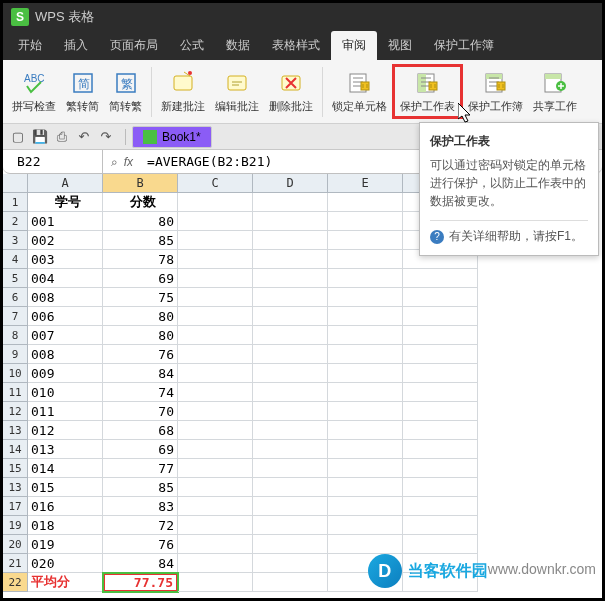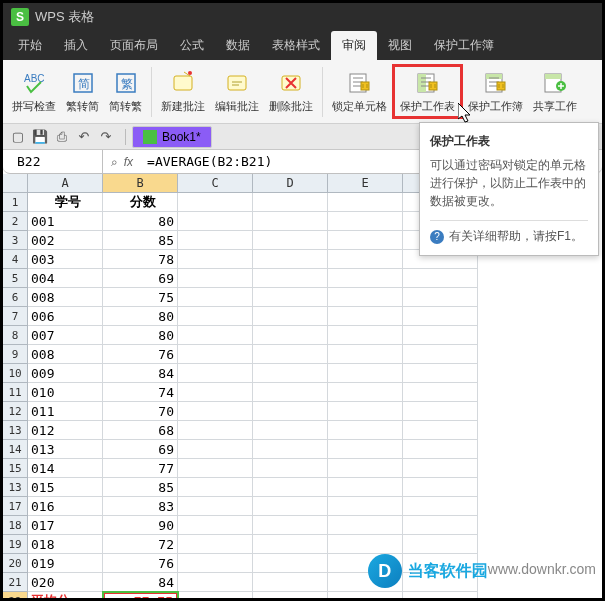--- a/index.html
+++ b/index.html
@@ -360,29 +360,20 @@
       <div class="row">
         <div class="rowh">17</div>
         <div class="cell">016</div>
         <div class="cell num">83</div>
         <div class="cell"></div>
         <div class="cell"></div>
         <div class="cell"></div>
         <div class="cell"></div>
       </div>
       <div class="row">
-        <div class="rowh">18</div>
-        <div class="cell">017</div>
-        <div class="cell num">90</div>
-        <div class="cell"></div>
-        <div class="cell"></div>
-        <div class="cell"></div>
-        <div class="cell"></div>
-      </div>
-      <div class="row">
         <div class="rowh">19</div>
         <div class="cell">018</div>
         <div class="cell num">72</div>
         <div class="cell"></div>
         <div class="cell"></div>
         <div class="cell"></div>
         <div class="cell"></div>
       </div>
       <div class="row">
         <div class="rowh">20</div>

